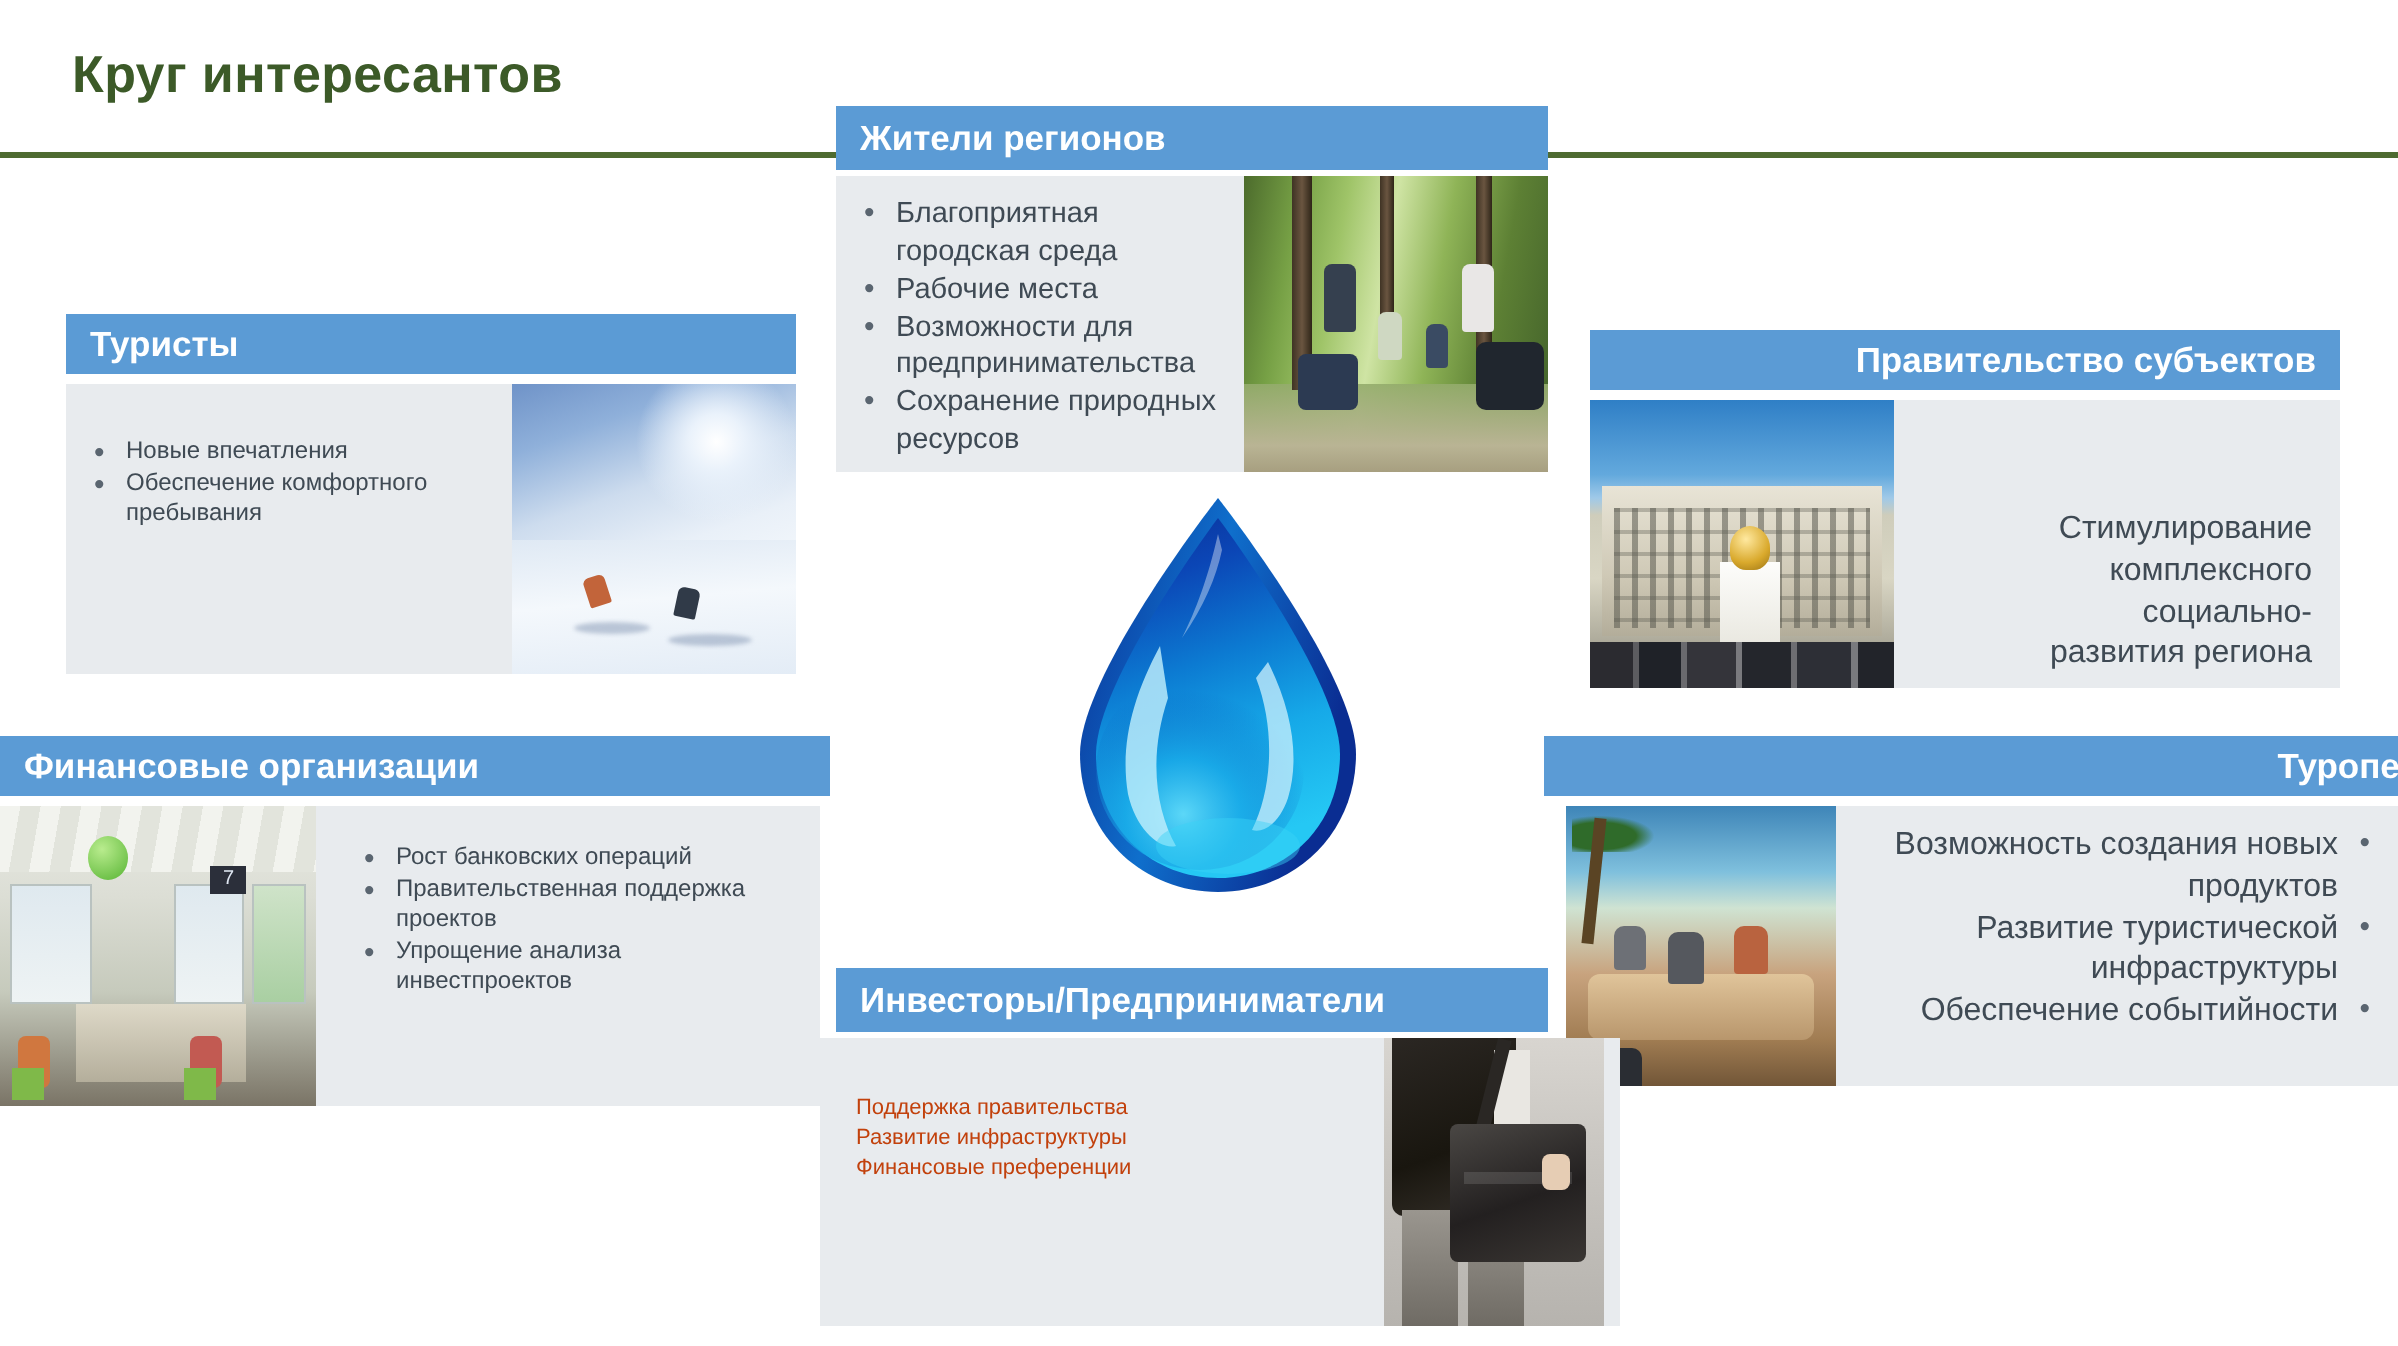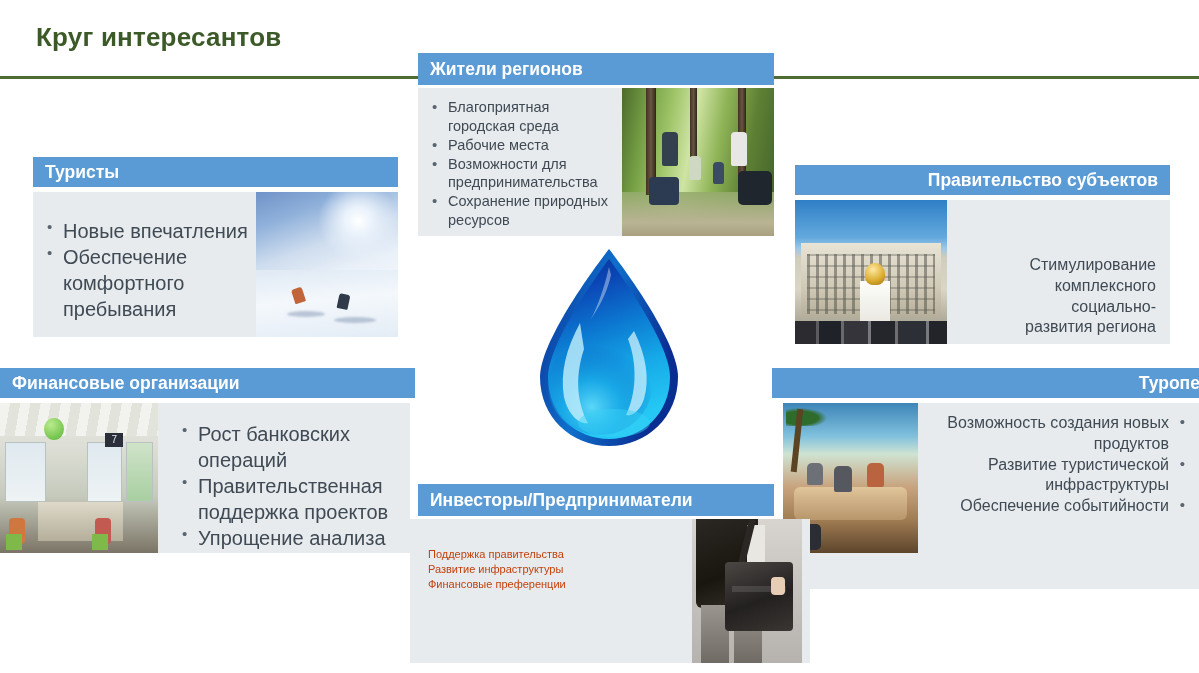--- a/index.html
+++ b/index.html
@@ -37,21 +37,21 @@
     position: absolute;
     background: #e8ebee;
     display: flex;
     overflow: hidden;
   }
   ul.bullets { list-style: none; }
   ul.bullets li {
     position: relative;
     padding-left: 18px;
     color: #3f4a54;
-    font-size: 20px;
+    font-size: 12px;
     line-height: 1.3;
   }
   ul.bullets li::before {
     content: "•";
     position: absolute; left: 2px; top: -1px;
     color: #5a6570; font-size: 15px;
   }
   ul.bullets.r li { padding-left: 0; padding-right: 18px; text-align: right; }
   ul.bullets.r li::before { left: auto; right: 2px; }
 
@@ -164,21 +164,21 @@
   .img-bank .desk { position: absolute; left: 24%; bottom: 8%; width: 54%; height: 26%; background: linear-gradient(180deg,#ded9c8,#b4ae9b); }
   .img-bank .num { position: absolute; right: 22%; top: 20%; width: 18px; height: 14px; background: #2b2f3a; color:#dfe7f2; font-size: 10px; text-align:center; line-height:14px; }
   .img-bank .per { position: absolute; border-radius: 4px; }
   .img-bank .per.p1 { left: 6%; bottom: 6%; width: 16px; height: 26px; background: #d0773f; }
   .img-bank .per.p2 { left: 60%; bottom: 6%; width: 16px; height: 26px; background: #c25a52; }
   .img-bank .chair { position: absolute; bottom: 2%; width: 16px; height: 16px; background: #7fb949; }
   .img-bank .chair.c1 { left: 4%; } .img-bank .chair.c2 { left: 58%; }
 
   
   #tour-header { left: 772px; top: 368px; width: 505px; height: 30px; }
-  #tour-body   { left: 783px; top: 403px; width: 416px; height: 186px; }
+  #tour-body   { left: 783px; top: 403px; width: 416px; height: 140px; }
   #tour-photo  { left: 0; top: 0; width: 135px; height: 150px; }
   #tour-text   { padding: 10px 12px 0 0; width: 281px; }
   #tour-text li { font-size: 16px; }
 
   
   .img-office {
     background: linear-gradient(180deg, #3e85b8 0%, #7fc0dd 22%, #cfe3d2 34%, #c8a37e 56%, #a07c52 78%, #5d452c 100%);
     position: relative;
   }
   .img-office .palm { position: absolute; left: 8%; top: 4%; width: 6px; height: 42%; background: #5a4424; transform: rotate(6deg); }

